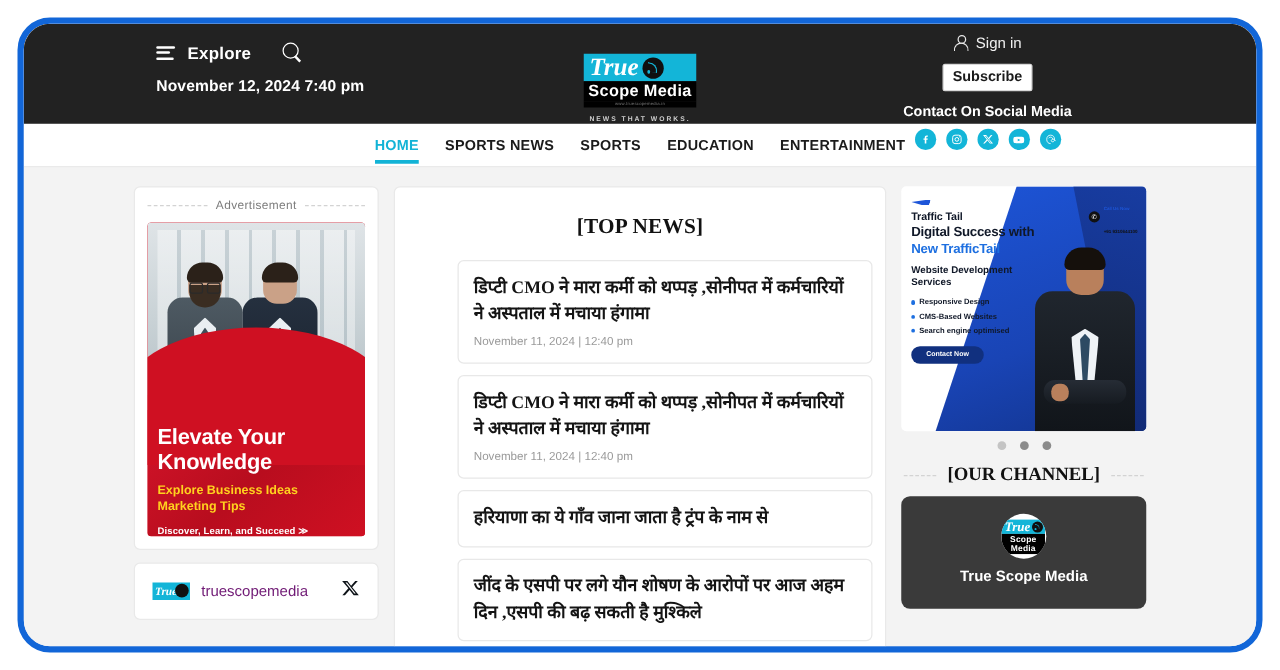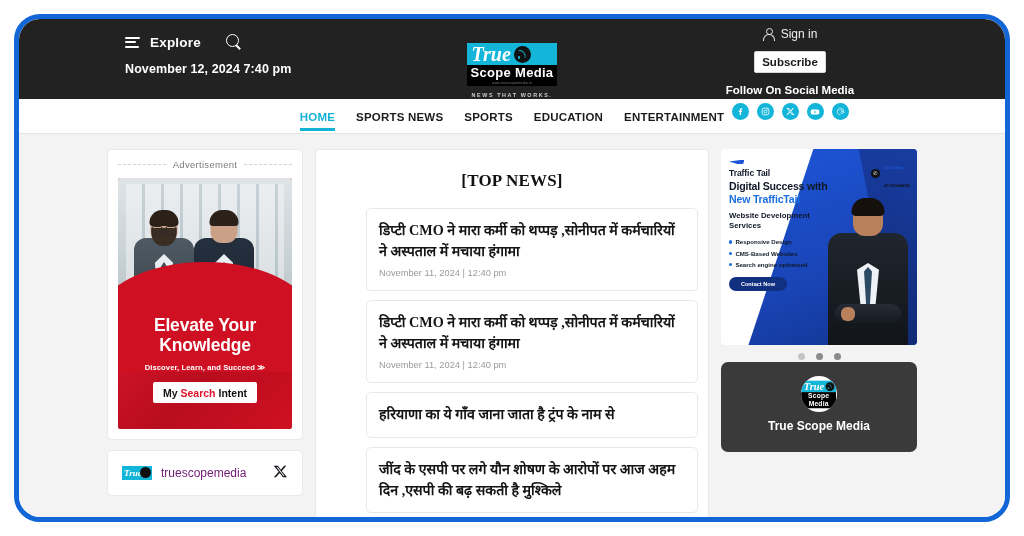--- a/index.html
+++ b/index.html
@@ -370,21 +370,21 @@
   .ad-curve {
     position:absolute; left:-12%; top:84px;
     width:124%; height:110px;
     background:#cf1022;
     border-radius: 50% 50% 0 0 / 58px 58px 0 0;
   }
   .ad-red {
     position:absolute; left:0; right:0; top:150px; bottom:0;
     background: linear-gradient(135deg,#d4142a 0%,#b80d1e 50%,#cf1022 100%);
   }
-  .ad-text { position:absolute; left:0;right:0; top:138px; text-align:center; padding: 0 8px; }
+  .ad-text { position:absolute; left:0;right:0; top:162px; text-align:left; padding: 0 8px; }
   .ad-h1 {
     color:#ffffff; font-size:17.5px; font-weight:700;
     line-height:1.12; letter-spacing:-.2px;
   }
   .ad-h2 {
     color:#ffd21e; font-size:10px; font-weight:700;
     line-height:1.3; margin-top:7px;
   }
   .ad-h3 {
     color:#ffffff; font-size:7.6px; font-weight:700;
@@ -638,21 +638,21 @@
       </div>
       <div class="logo-tag">NEWS THAT WORKS.</div>
     </div>
 
     <div class="hdr-right">
       <div class="signin">
         <span class="user-icon"></span>
         <span>Sign in</span>
       </div>
       <button class="subscribe-btn">Subscribe</button>
-      <div class="follow-label">Follow On Social Media</div>
+      <div class="follow-label">Contact On Social Media</div>
       <div class="social-row">
         <span class="soc">
           <svg width="9" height="9" viewBox="0 0 24 24" fill="#fff">
                 <path d="M13.5 21v-8h2.7l.4-3.1h-3.1V7.9c0-.9.25-1.5 1.55-1.5H16.7V3.6c-.3-.04-1.3-.13-2.47-.13-2.45 0-4.13 1.5-4.13 4.25V9.9H7.4V13h2.7v8z"></path>
               </svg>
         </span>
         <span class="soc">
           <svg width="9" height="9" viewBox="0 0 24 24" fill="none" stroke="#fff" stroke-width="2.1">
                 <rect x="3" y="3" width="18" height="18" rx="5"></rect>
                 <circle cx="12" cy="12" r="4"></circle>
@@ -712,20 +712,24 @@
                   <div class="shirt"></div>
                   <div class="tie"></div>
               <div class="head"></div>
                   <div class="hair"></div>
             </div>
           </div>
           <div class="ad-red"></div>
           <div class="ad-curve"></div>
           <div class="ad-text">
             <div class="ad-h1">Elevate Your Knowledge</div>
+            <div class="ad-h2">
+              <span>Explore Business Ideas</span><br>
+              <span>Marketing Tips</span>
+            </div>
             <div class="ad-h3">Discover, Learn, and Succeed ≫</div>
             <div class="ad-btn">
               <span class="w1">My</span>
               <span class="w2">Search</span>
               <span class="w3">Intent</span>
             </div>
           </div>
         </div>
       </div>
 
@@ -818,20 +822,25 @@
           <div class="rt-cta">Contact Now</div>
         </div>
       </div>
 
       <div class="dots">
         <span class="dot on"></span>
         <span class="dot"></span>
         <span class="dot"></span>
       </div>
 
+      <div class="chan-head">
+        <span class="dotline"></span>
+        <span class="chan-title">[OUR CHANNEL]</span>
+        <span class="dotline"></span>
+      </div>
 
       <div class="chan-card">
         <div class="chan-avatar">
           <div class="mini">
             <div class="logo-true-row">
               <span class="logo-true">True</span>
               <span class="wifi-dot"></span>
             </div>
             <div class="logo-scope">Scope Media</div>
           </div>

